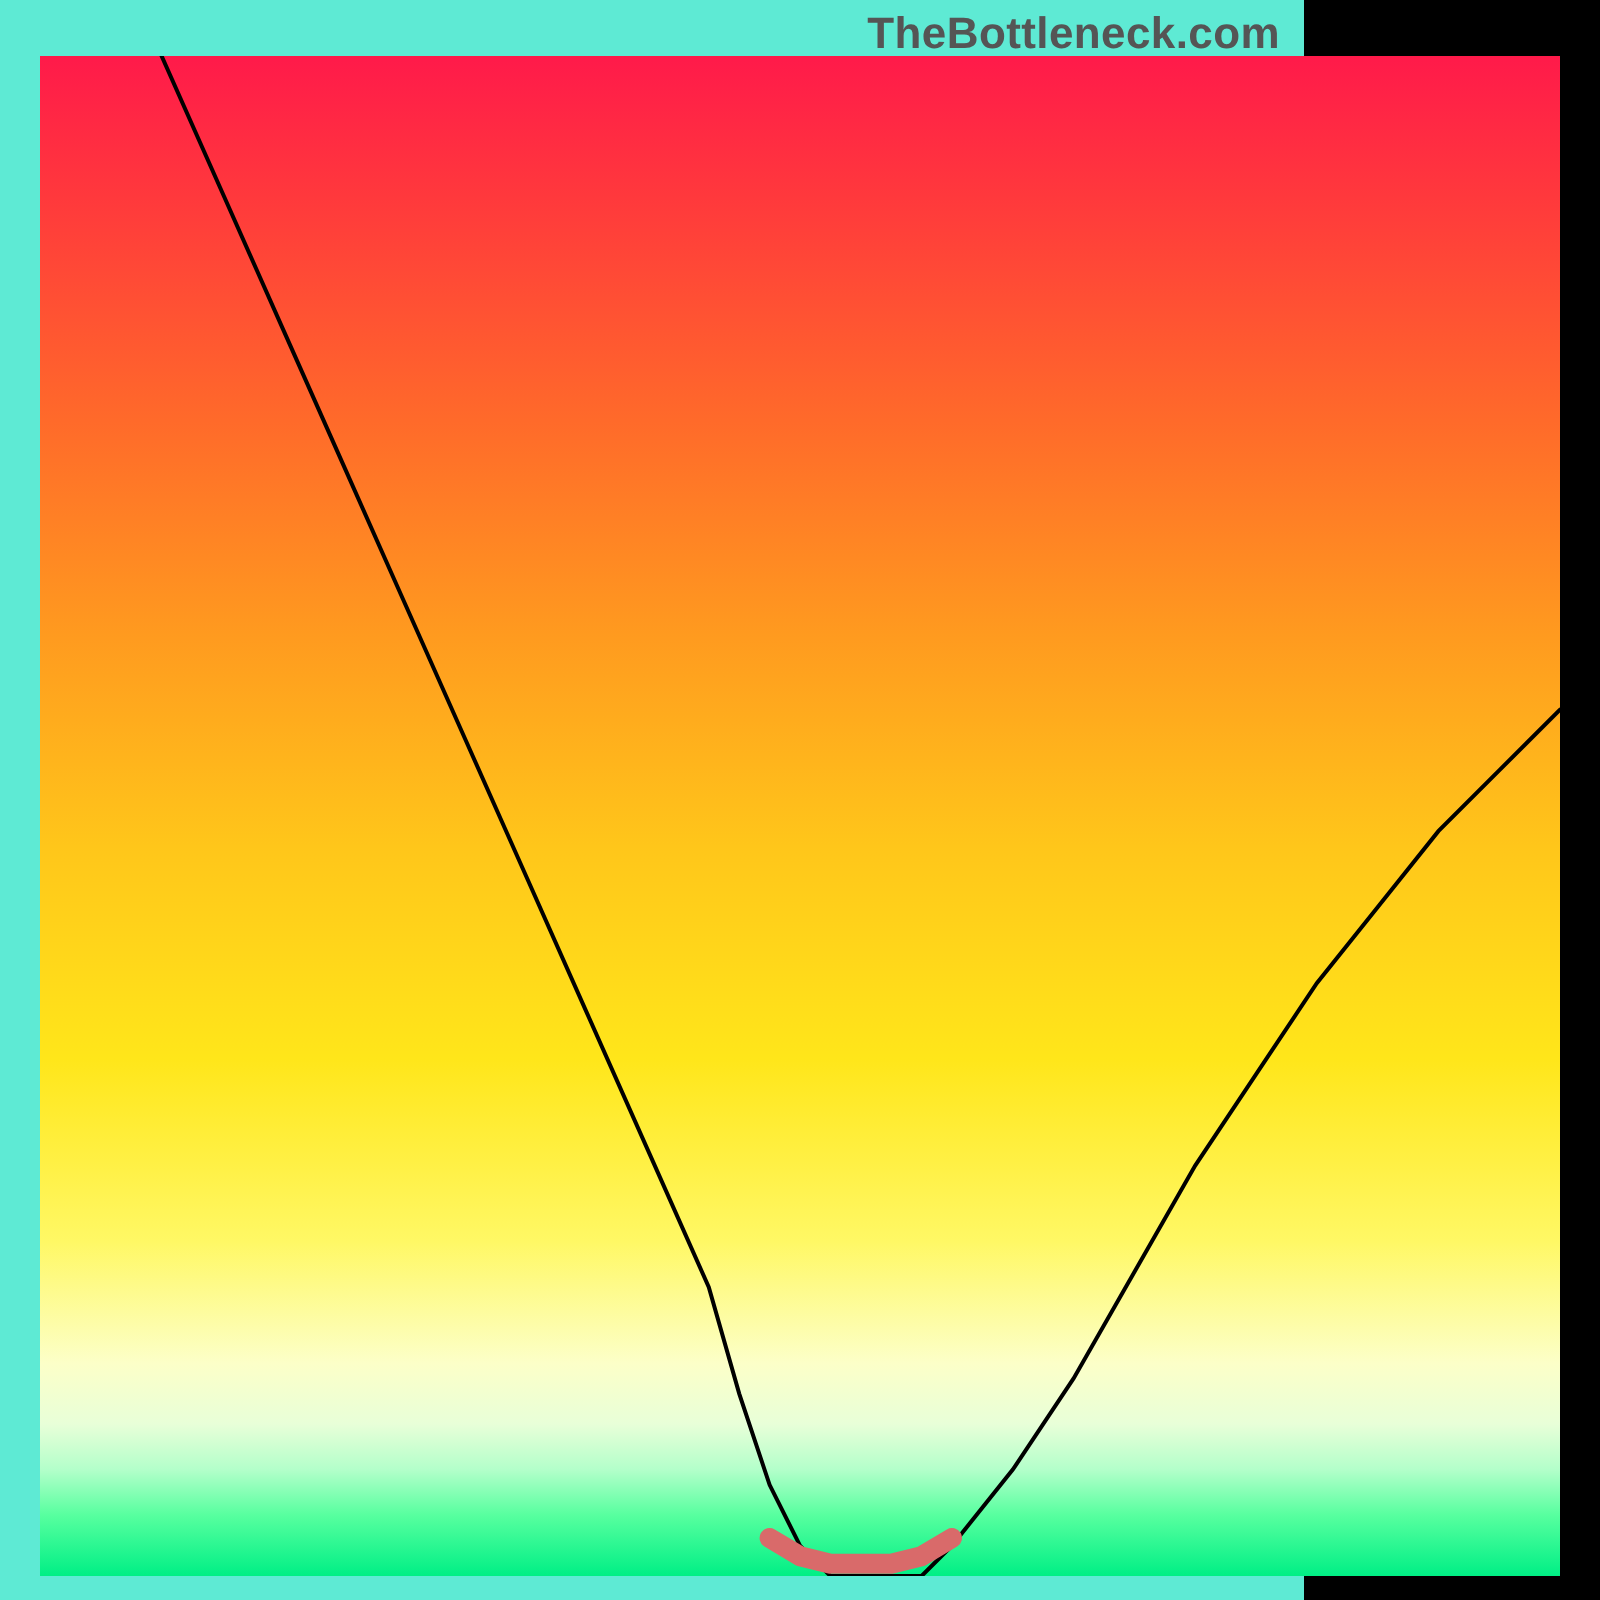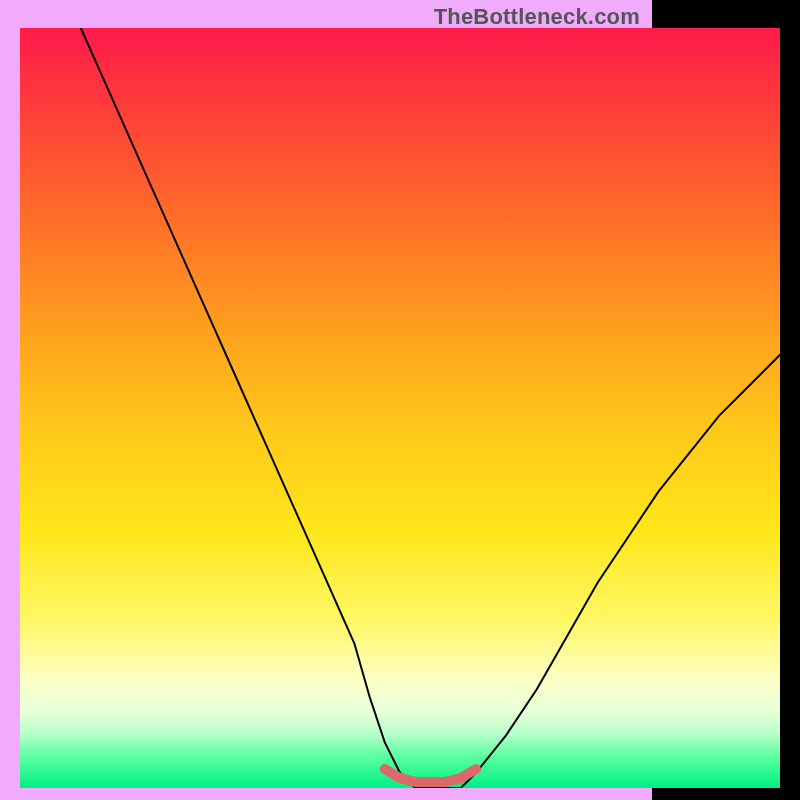--- a/index.html
+++ b/index.html
@@ -8,21 +8,21 @@
     width: 800px;
     height: 800px;
     background: #000;
     font-family: Arial, Helvetica, sans-serif;
     overflow: hidden;
   }
   .frame {
     position: relative;
     width: 652px;
     height: 800px;
-    background: #f0abfc;
+    background: #5eead4;
   }
   .watermark {
     position: absolute;
     top: 4px;
     right: 12px;
     color: #555;
     font-size: 22px;
     font-weight: 600;
     letter-spacing: 0.2px;
     z-index: 10;

